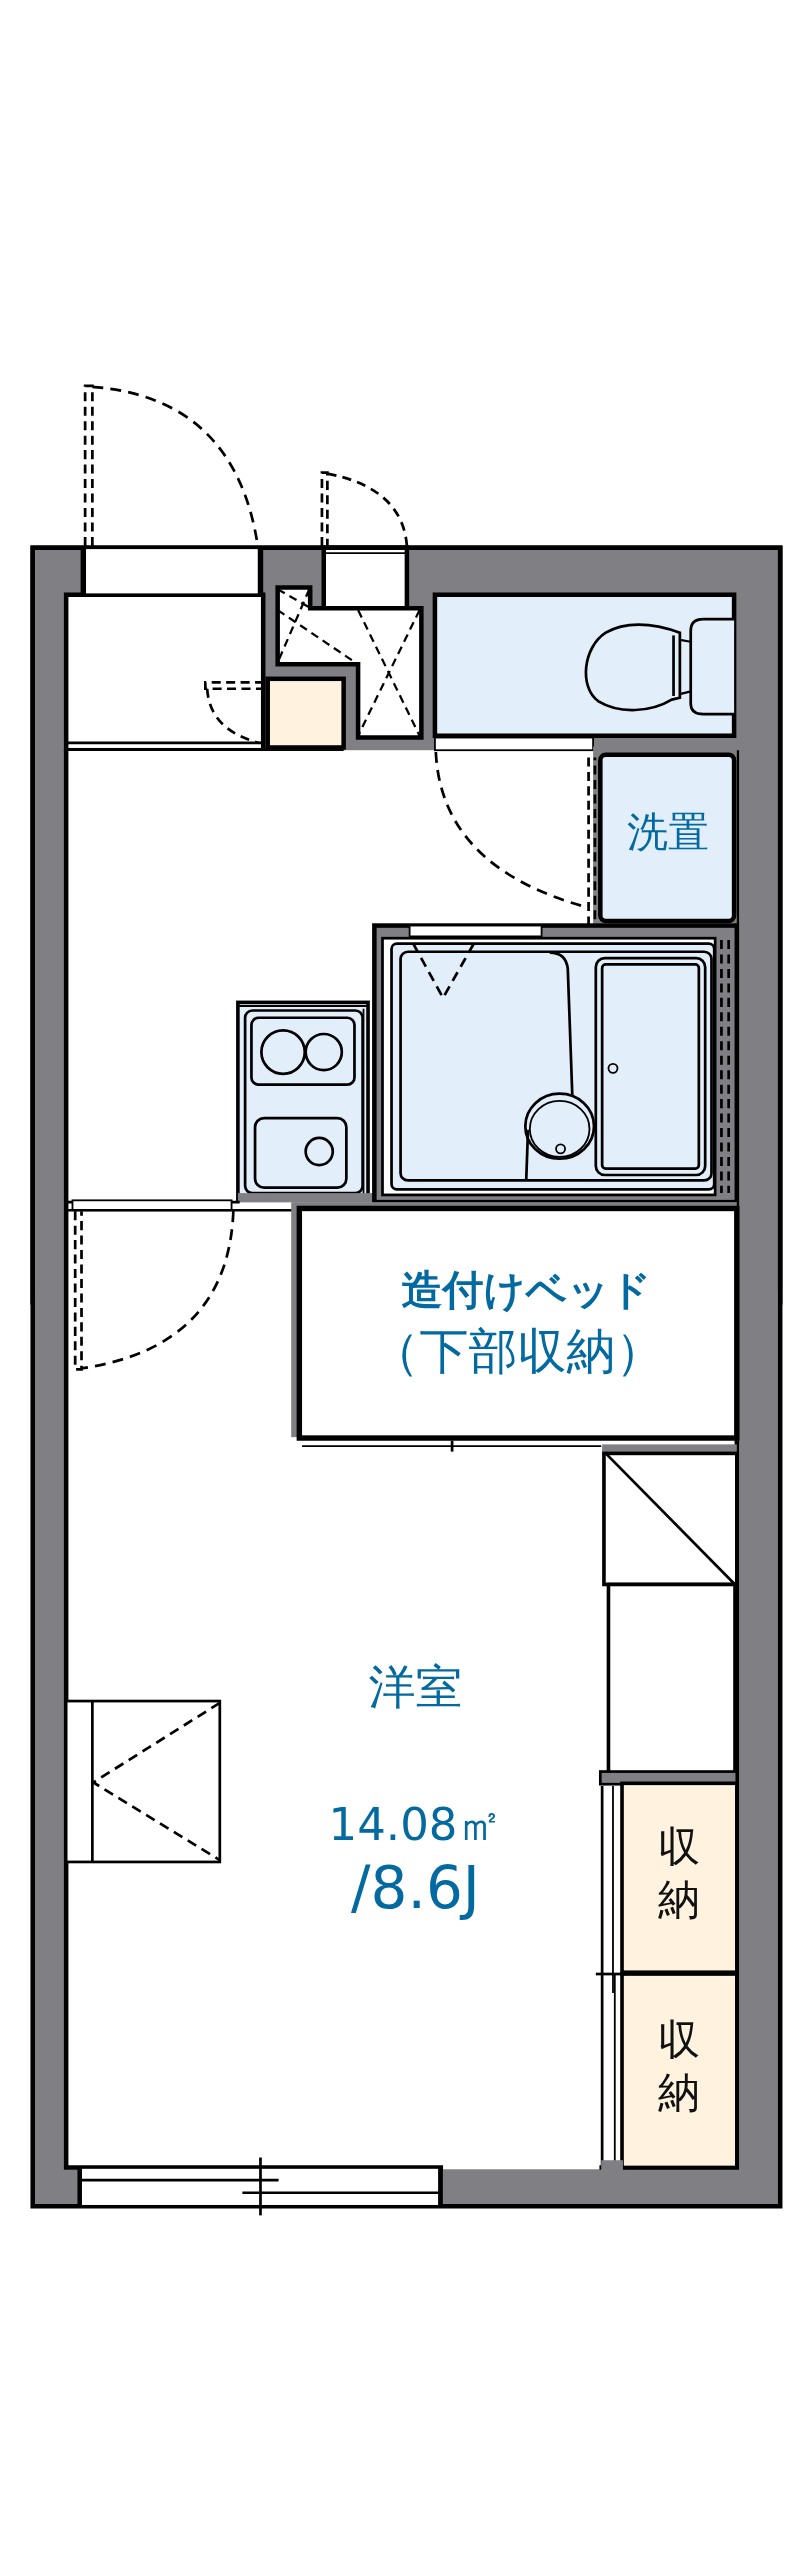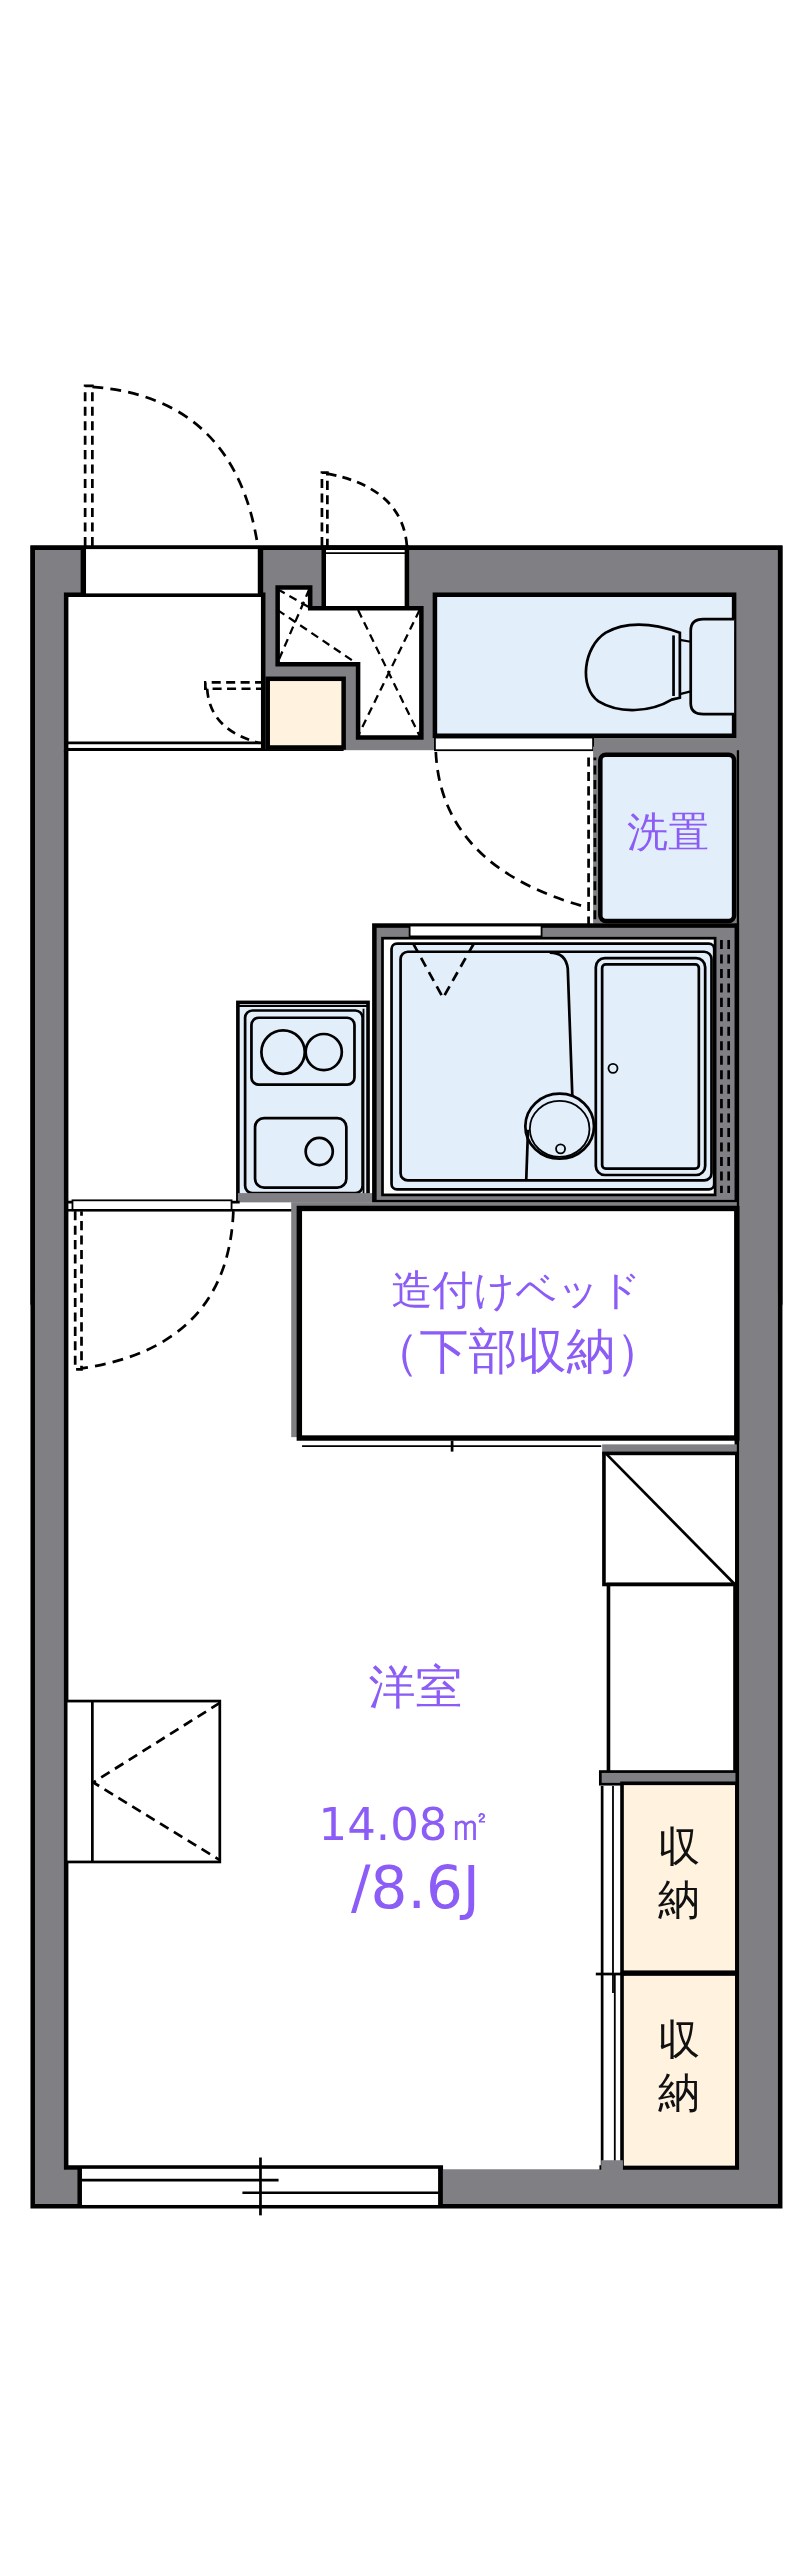--- a/index.html
+++ b/index.html
@@ -1,19 +1,19 @@
 <!DOCTYPE html>
 <html style="font-size:14.5px"><head>
   <meta charset="utf-8">
   <style>
     html, body { margin: 0; padding: 0; background: #ffffff; }
     body { width: 812px; height: 2576px; position: relative; overflow: hidden;
            font-family: "DejaVu Sans", "Liberation Sans", sans-serif; }
     #plan { position: absolute; left: 0; top: 0; width: 812px; height: 2576px; }
-    .lbl { position: absolute; color: #8b5cf6; text-align: center; line-height: 1.15; white-space: nowrap; }
+    .lbl { position: absolute; color: #0369a1; text-align: center; line-height: 1.15; white-space: nowrap; }
     .lbl-vert { position: absolute; color: #111; text-align: center; font-size: 42px; line-height: 1.25; width: 54px; }
   </style>
 </head>
 <body>
 
 <svg id="plan" viewBox="0 0 898 2850" xmlns="http://www.w3.org/2000/svg">
 
   <g>
     <rect x="36" y="606" width="827" height="835" fill="#808084" stroke="#000" stroke-width="5"></rect>
     <rect x="36" y="1430" width="827" height="1011" fill="#808084" stroke="none"></rect>
@@ -166,25 +166,25 @@
     <line x1="90" y1="2412" x2="308" y2="2412" stroke="#000" stroke-width="3"></line>
     <line x1="268" y1="2426" x2="488" y2="2426" stroke="#000" stroke-width="3"></line>
     <line x1="288" y1="2387" x2="288" y2="2451" stroke="#000" stroke-width="3"></line>
     <line x1="88" y1="2398" x2="88" y2="2441" stroke="#000" stroke-width="5"></line>
     <line x1="487" y1="2398" x2="487" y2="2441" stroke="#000" stroke-width="5"></line>
   </g>
 </svg>
 
 <div class="lbl" style="left:602px; top:809px; width:132px; font-size:41px;">洗置</div>
 
-<div class="lbl" style="left:298px; top:1267px; width:437px; font-size:41px;">造付けベッド</div>
+<div class="lbl" style="left:308px; top:1267px; width:437px; font-size:41px;font-weight:bold;">造付けベッド</div>
 <div class="lbl" style="left:299px; top:1324px; width:437px; font-size:49px;">（下部収納）</div>
 
 <div class="lbl" style="left:298px; top:1660px; width:235px; font-size:47px;">洋室</div>
-<div class="lbl" style="left:288px; top:1799px; width:235px; font-size:45px;">14.08㎡</div>
+<div class="lbl" style="left:298px; top:1799px; width:235px; font-size:45px;">14.08㎡</div>
 <div class="lbl" style="left:298px; top:1855px; width:235px; font-size:58px;">/8.6J</div>
 
 <div class="lbl-vert" style="left:652px; top:1821px;">
   <div>収</div>
   <div>納</div>
 </div>
 <div class="lbl-vert" style="left:652px; top:2014px;">
   <div>収</div>
   <div>納</div>
 </div>

